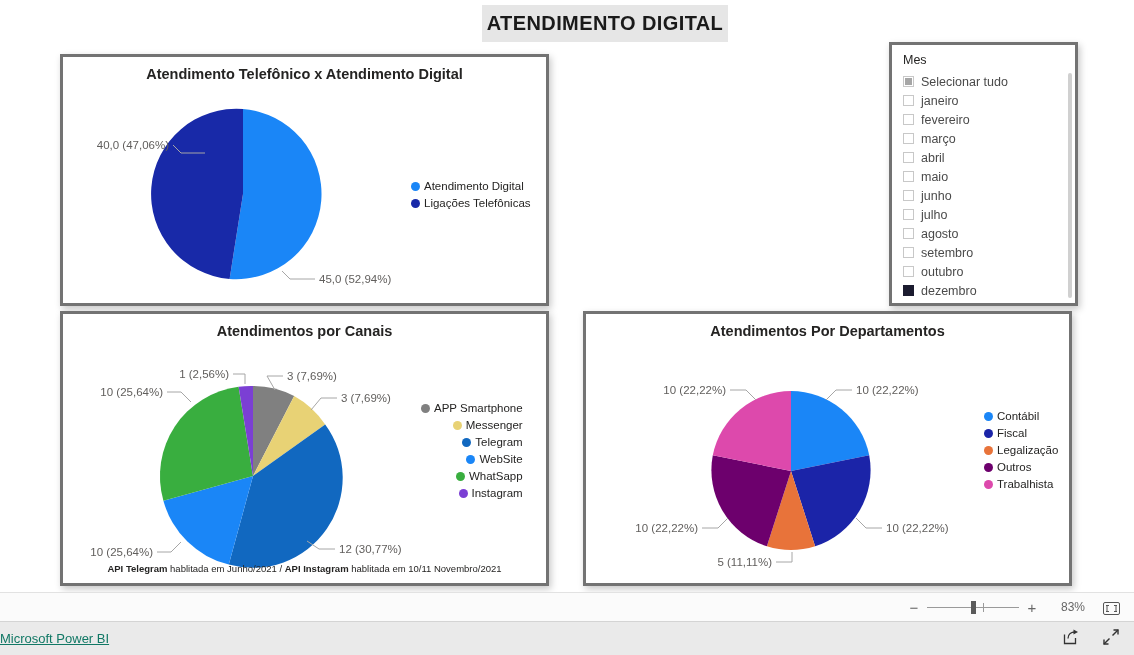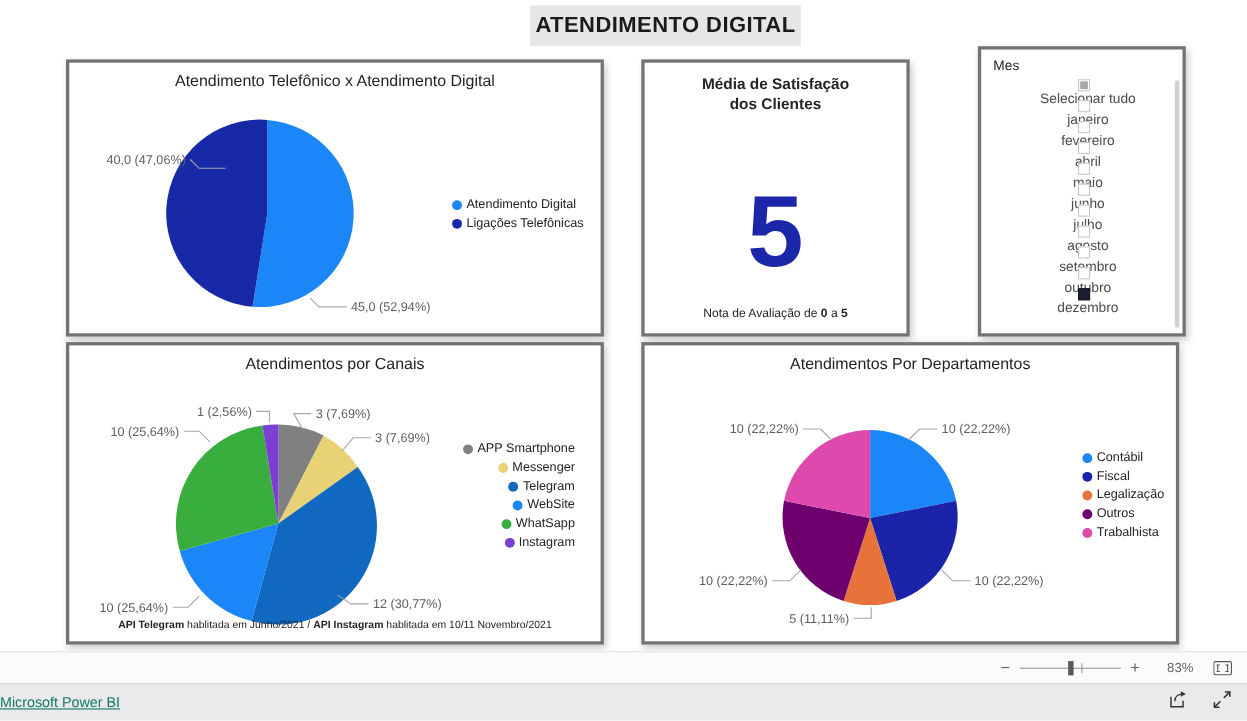--- a/index.html
+++ b/index.html
@@ -36,21 +36,21 @@
     position: absolute;
     background: #ffffff;
     border: 3px solid #737373;
     box-shadow: 2px 3px 7px rgba(0,0,0,0.22);
   }
   .tile-title {
     position: absolute;
     left: 0; right: 0; top: 9px;
     text-align: center;
     font-size: 14.5px;
-    font-weight: normal;
+    font-weight: bold;
     color: #252423;
   }
 
   #tile-phone-vs-digital { left: 60px;  top: 54px;  width: 489px; height: 252px; }
   #tile-satisfaction     { left: 583px; top: 54px;  width: 244px; height: 252px; }
   #tile-slicer           { left: 889px; top: 42px;  width: 189px; height: 264px; }
   #tile-channels         { left: 60px;  top: 311px; width: 489px; height: 275px; }
   #tile-departments      { left: 583px; top: 311px; width: 489px; height: 275px; }
 
   
@@ -106,21 +106,20 @@
     position: absolute; left: 11px; top: 8px;
     font-size: 12.5px; color: #252423;
   }
   .slicer-list { position: absolute; left: 0; top: 27px; right: 0; bottom: 0; }
   .slicer-item {
     display: flex; align-items: center;
     height: 19px;
     padding-left: 11px;
     font-size: 12.5px;
     color: #4a4a4a;
-    flex-direction: column;
   }
   .cb {
     width: 11px; height: 11px;
     border: 1px solid #c8c8c8;
     background: #ffffff;
     margin-right: 7px;
     flex: 0 0 auto;
     position: relative;
   }
   .cb.partial::after {
@@ -228,46 +227,40 @@
         <span class="legend-dot" style="background:#1a86f7"></span>
         <span>Atendimento Digital</span>
       </div>
       <div class="legend-item">
         <span class="legend-dot" style="background:#1829a8"></span>
         <span>Ligações Telefônicas</span>
       </div>
     </div>
   </div>
 
-  <div class="tile" id="tile-satisfaction">
-    <div class="card-heading">
-      <div>Média de Satisfação</div>
-      <div>dos Clientes</div>
-    </div>
-    <div class="card-value">5</div>
-    <div class="card-footer">
-      <span>Nota de Avaliação de </span><b>0</b><span> a </span><b>5</b>
-    </div>
-  </div>
 
   <div class="tile" id="tile-slicer">
     <div class="slicer-inner">
       <div class="slicer-header">Mes</div>
       <div class="slicer-list">
         <div class="slicer-item">
           <span class="cb partial"></span>
           <span>Selecionar tudo</span>
         </div>
         <div class="slicer-item">
           <span class="cb"></span>
           <span>janeiro</span>
         </div>
         <div class="slicer-item">
           <span class="cb"></span>
           <span>fevereiro</span>
+        </div>
+        <div class="slicer-item">
+          <span class="cb"></span>
+          <span>março</span>
         </div>
         <div class="slicer-item">
           <span class="cb"></span>
           <span>abril</span>
         </div>
         <div class="slicer-item">
           <span class="cb"></span>
           <span>maio</span>
         </div>
         <div class="slicer-item">

